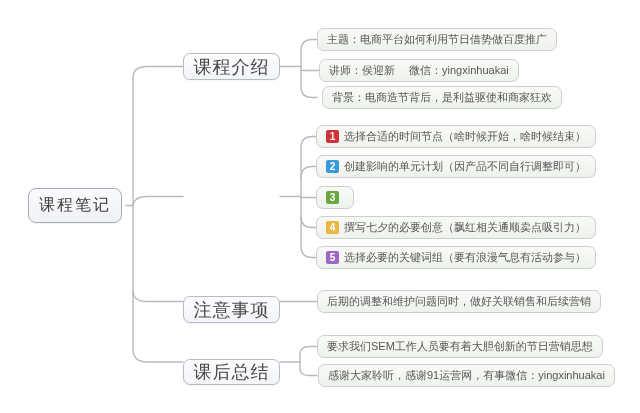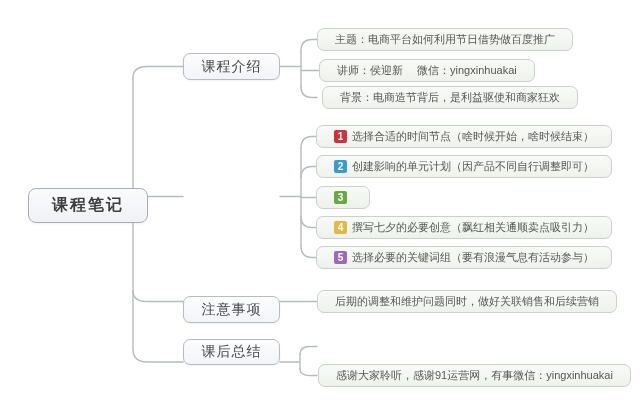--- a/index.html
+++ b/index.html
@@ -10,36 +10,35 @@
   }
   #stage{position:absolute;left:0;top:0;width:640px;height:413px;}
   svg.connectors{position:absolute;left:0;top:0;width:640px;height:413px;}
   svg.connectors path{fill:none;stroke:#b6bac2;stroke-width:1.4;stroke-linecap:round;}
 
   .node{
     position:absolute;box-sizing:border-box;white-space:nowrap;
     display:flex;align-items:center;color:#4a4a4a;
   }
   .root{
-    width:120px;height:35px;justify-content:center;
+    width:94px;height:35px;justify-content:center;
     background:linear-gradient(180deg,#fafbfd 0%,#eff1f4 100%);
     border:1px solid #a9adb8;border-radius:8px;
     font-size:16px;letter-spacing:2px;color:#3f3f3f;
     box-shadow:0 1px 2px rgba(0,0,0,0.06);
-    font-weight:bold;
   }
   .branch{
     width:97px;height:27px;justify-content:center;
     background:linear-gradient(180deg,#fdfdfe 0%,#f2f4f8 100%);
     border:1px solid #b5bac5;border-radius:7px;
-    font-size:14px;letter-spacing:1px;color:#474747;
+    font-size:18px;letter-spacing:1px;color:#474747;
     box-shadow:0 1px 2px rgba(0,0,0,0.05);
   }
   .leaf{
-    height:23px;padding:0 17px;
+    height:23px;padding:0 9px;
     background:linear-gradient(180deg,#f8faf7 0%,#eef2ec 100%);
     border:1px solid #cbd0ca;border-radius:7px;
     font-size:11px;color:#565656;
   }
   .leaf .leaf-text{line-height:13px;}
   .badge{
     display:inline-block;width:13px;height:13px;margin-right:5px;
     border-radius:2px;color:#ffffff;font-size:10px;font-weight:bold;
     text-align:center;line-height:13px;flex:0 0 auto;
   }
@@ -83,21 +82,21 @@
   <div class="node root" style="left:28px;top:188px">
     <span>课程笔记</span>
   </div>
 
   <div class="node branch" style="left:183px;top:53px">
     <span>课程介绍</span>
   </div>
   <div class="node branch" style="left:183px;top:296px">
     <span>注意事项</span>
   </div>
-  <div class="node branch" style="left:183px;top:339px;height:26px">
+  <div class="node branch" style="left:183px;top:359px;height:26px">
     <span>课后总结</span>
   </div>
 
   <div class="node leaf" style="left:317px;top:28px">
     <span class="leaf-text">主题：电商平台如何利用节日借势做百度推广</span>
   </div>
   <div class="node leaf" style="left:322px;top:86px">
     <span class="leaf-text">背景：电商造节背后，是利益驱使和商家狂欢</span>
   </div>
   <div class="node leaf" style="left:319px;top:59px">
@@ -121,17 +120,20 @@
   </div>
   <div class="node leaf" style="left:316px;top:246px">
     <span class="badge" style="background-color: rgb(157, 104, 195);">5</span>
     <span class="leaf-text">选择必要的关键词组（要有浪漫气息有活动参与）</span>
   </div>
 
   <div class="node leaf" style="left:317px;top:290px">
     <span class="leaf-text">后期的调整和维护问题同时，做好关联销售和后续营销</span>
   </div>
 
+  <div class="node leaf" style="left:317px;top:335px">
+    <span class="leaf-text">要求我们SEM工作人员要有着大胆创新的节日营销思想</span>
+  </div>
   <div class="node leaf" style="left:318px;top:364px">
     <span class="leaf-text">感谢大家聆听，感谢91运营网，有事微信：yingxinhuakai</span>
   </div>
 
 </div>
 
 </body></html>

